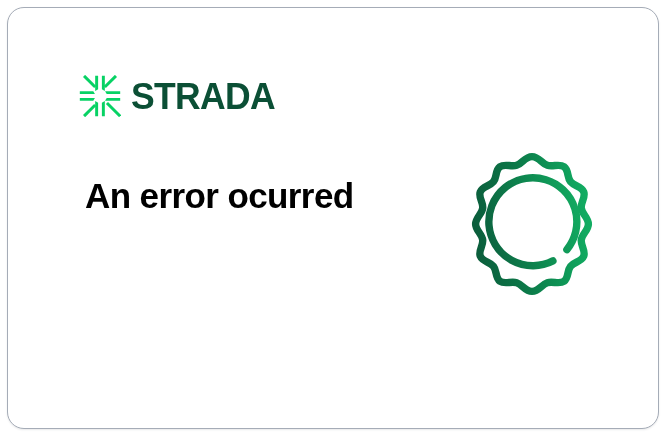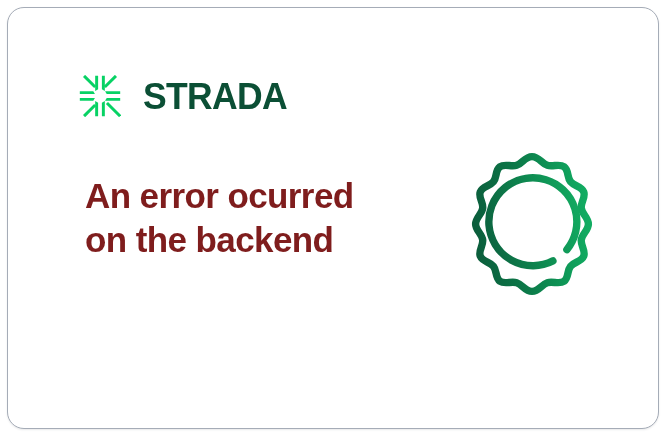--- a/index.html
+++ b/index.html
@@ -38,21 +38,21 @@
     overflow: hidden;
   }
 
   
   .logo-lockup {
     position: absolute;
     left: 71px;
     top: 67px;
     display: flex;
     align-items: center;
-    gap: 22px;
+    gap: 10px;
   }
   .logo-mark {
     width: 42px;
     height: 42px;
     display: block;
     flex: 0 0 auto;
   }
   .logo-word {
     font-family: "Liberation Sans", sans-serif;
     font-size: 37px;
@@ -70,21 +70,21 @@
     position: absolute;
     left: 77px;
     top: 166px;
     width: 290px;
     margin: 0;
     font-family: "Liberation Sans", sans-serif;
     font-size: 35px;
     font-weight: bold;
     line-height: 1.27;
     letter-spacing: -0.6px;
-    color: #7f1d1d;
+    color: #000000;
   }
 
   
   .gear-wrap {
     position: absolute;
     left: 445px;
     top: 140px;
     width: 160px;
     height: 162px;
   }
@@ -122,21 +122,21 @@
 
           <polygon points="85.5,-0.4 90.5,4.6 64,31 59,26"></polygon>
           <polygon points="36,69 41,74 14.5,100.5 9.5,95.5"></polygon>
         </g>
       </svg>
       <div class="logo-word">STRADA</div>
     </div>
 
     <h1 class="headline">
       <span>An error ocurred</span><br>
-      <span>on the backend</span><br>
+      <br>
     </h1>
 
     <div class="gear-wrap">
       <svg class="gear-svg" viewBox="0 0 160 162" aria-hidden="true">
         <defs>
           <linearGradient id="gearGrad" x1="0" y1="0.55" x2="1" y2="0.45">
             <stop offset="0%" stop-color="#0B5E3C"></stop>
             <stop offset="42%" stop-color="#0C7A49"></stop>
             <stop offset="72%" stop-color="#0E9556"></stop>
             <stop offset="100%" stop-color="#12AC62"></stop>

